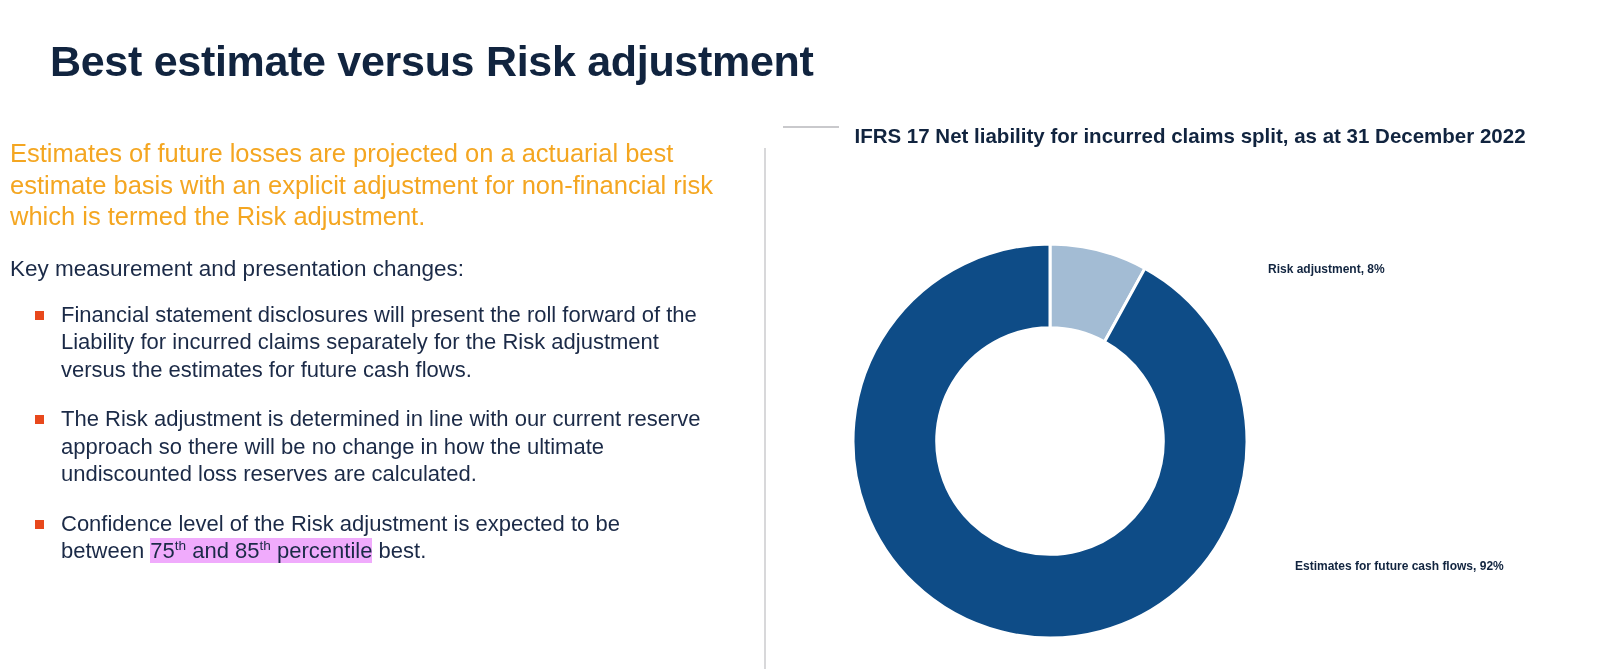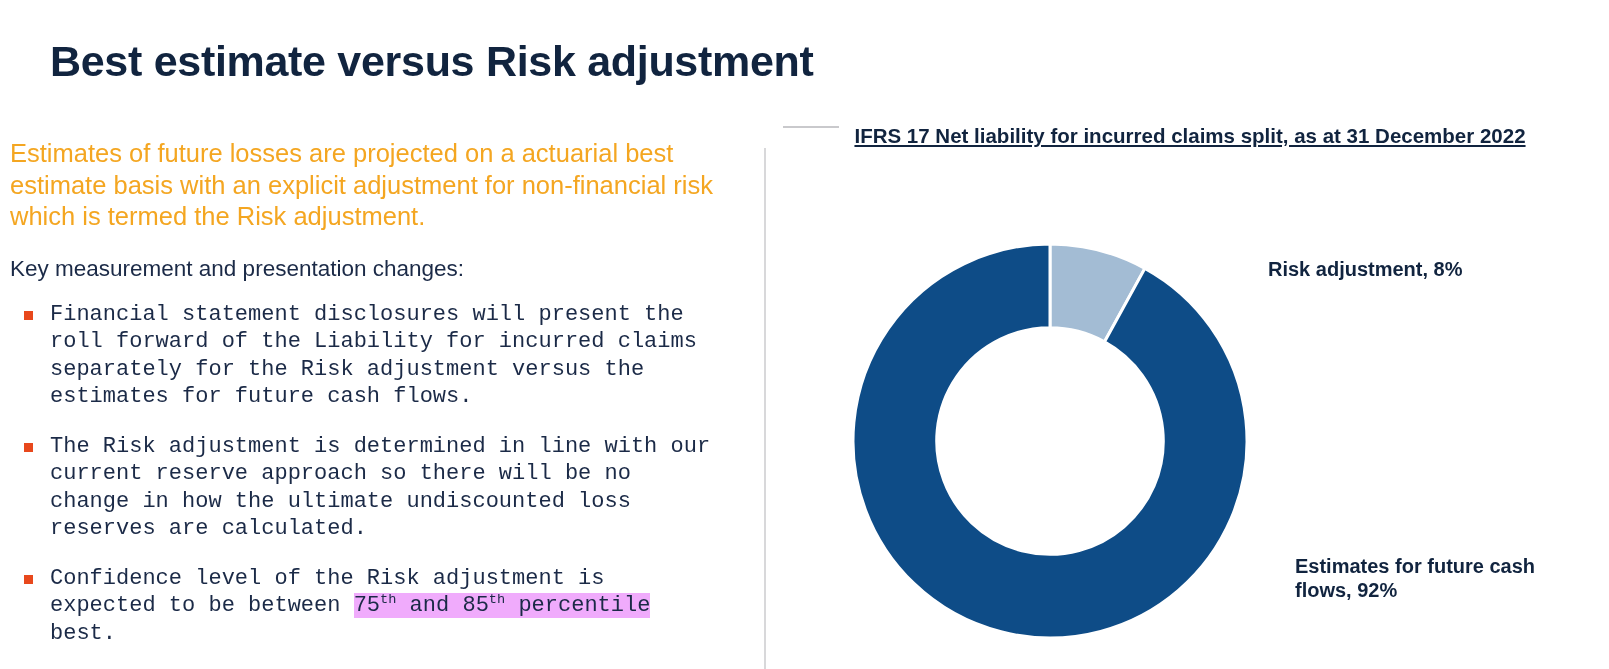--- a/index.html
+++ b/index.html
@@ -54,23 +54,22 @@
 
   .sub-heading {
     font-size: 22.5px;
     line-height: 28px;
     color: #1B2A47;
     margin: 0 0 18px 0;
   }
 
   .bullet-list {
     list-style: none;
-    margin: 5px;
+    margin: 16px;
     padding: 0;
-    font-family: Liberation Mono, monospace;
   }
 
   .bullet-item {
     position: relative;
     padding-left: 35px;
     margin-bottom: 22px;
     font-size: 22px;
     line-height: 27.5px;
     color: #1B2A47;
   }
@@ -125,42 +124,41 @@
   .chart-title {
     position: absolute;
     left: 70px;
     top: 8px;
     width: 700px;
     text-align: center;
     font-size: 20.5px;
     font-weight: bold;
     line-height: 31px;
     color: #11243F;
-    text-decoration: underline;
   }
 
   .donut-wrap {
     position: absolute;
     left: 0;
     top: 0;
     width: 839px;
     height: 557px;
   }
 
   .donut-svg {
     position: absolute;
     left: 70px;
     top: 119px;
     width: 420px;
     height: 420px;
   }
 
   .slice-label {
     position: absolute;
-    font-size: 20px;
+    font-size: 12px;
     font-weight: bold;
     line-height: 24px;
     color: #11243F;
   }
   .label-ra    { left: 498px; top: 145px; width: 300px; }
   .label-cash  { left: 525px; top: 442px; width: 300px; }
 </style>
 </head>
 <body>
 

